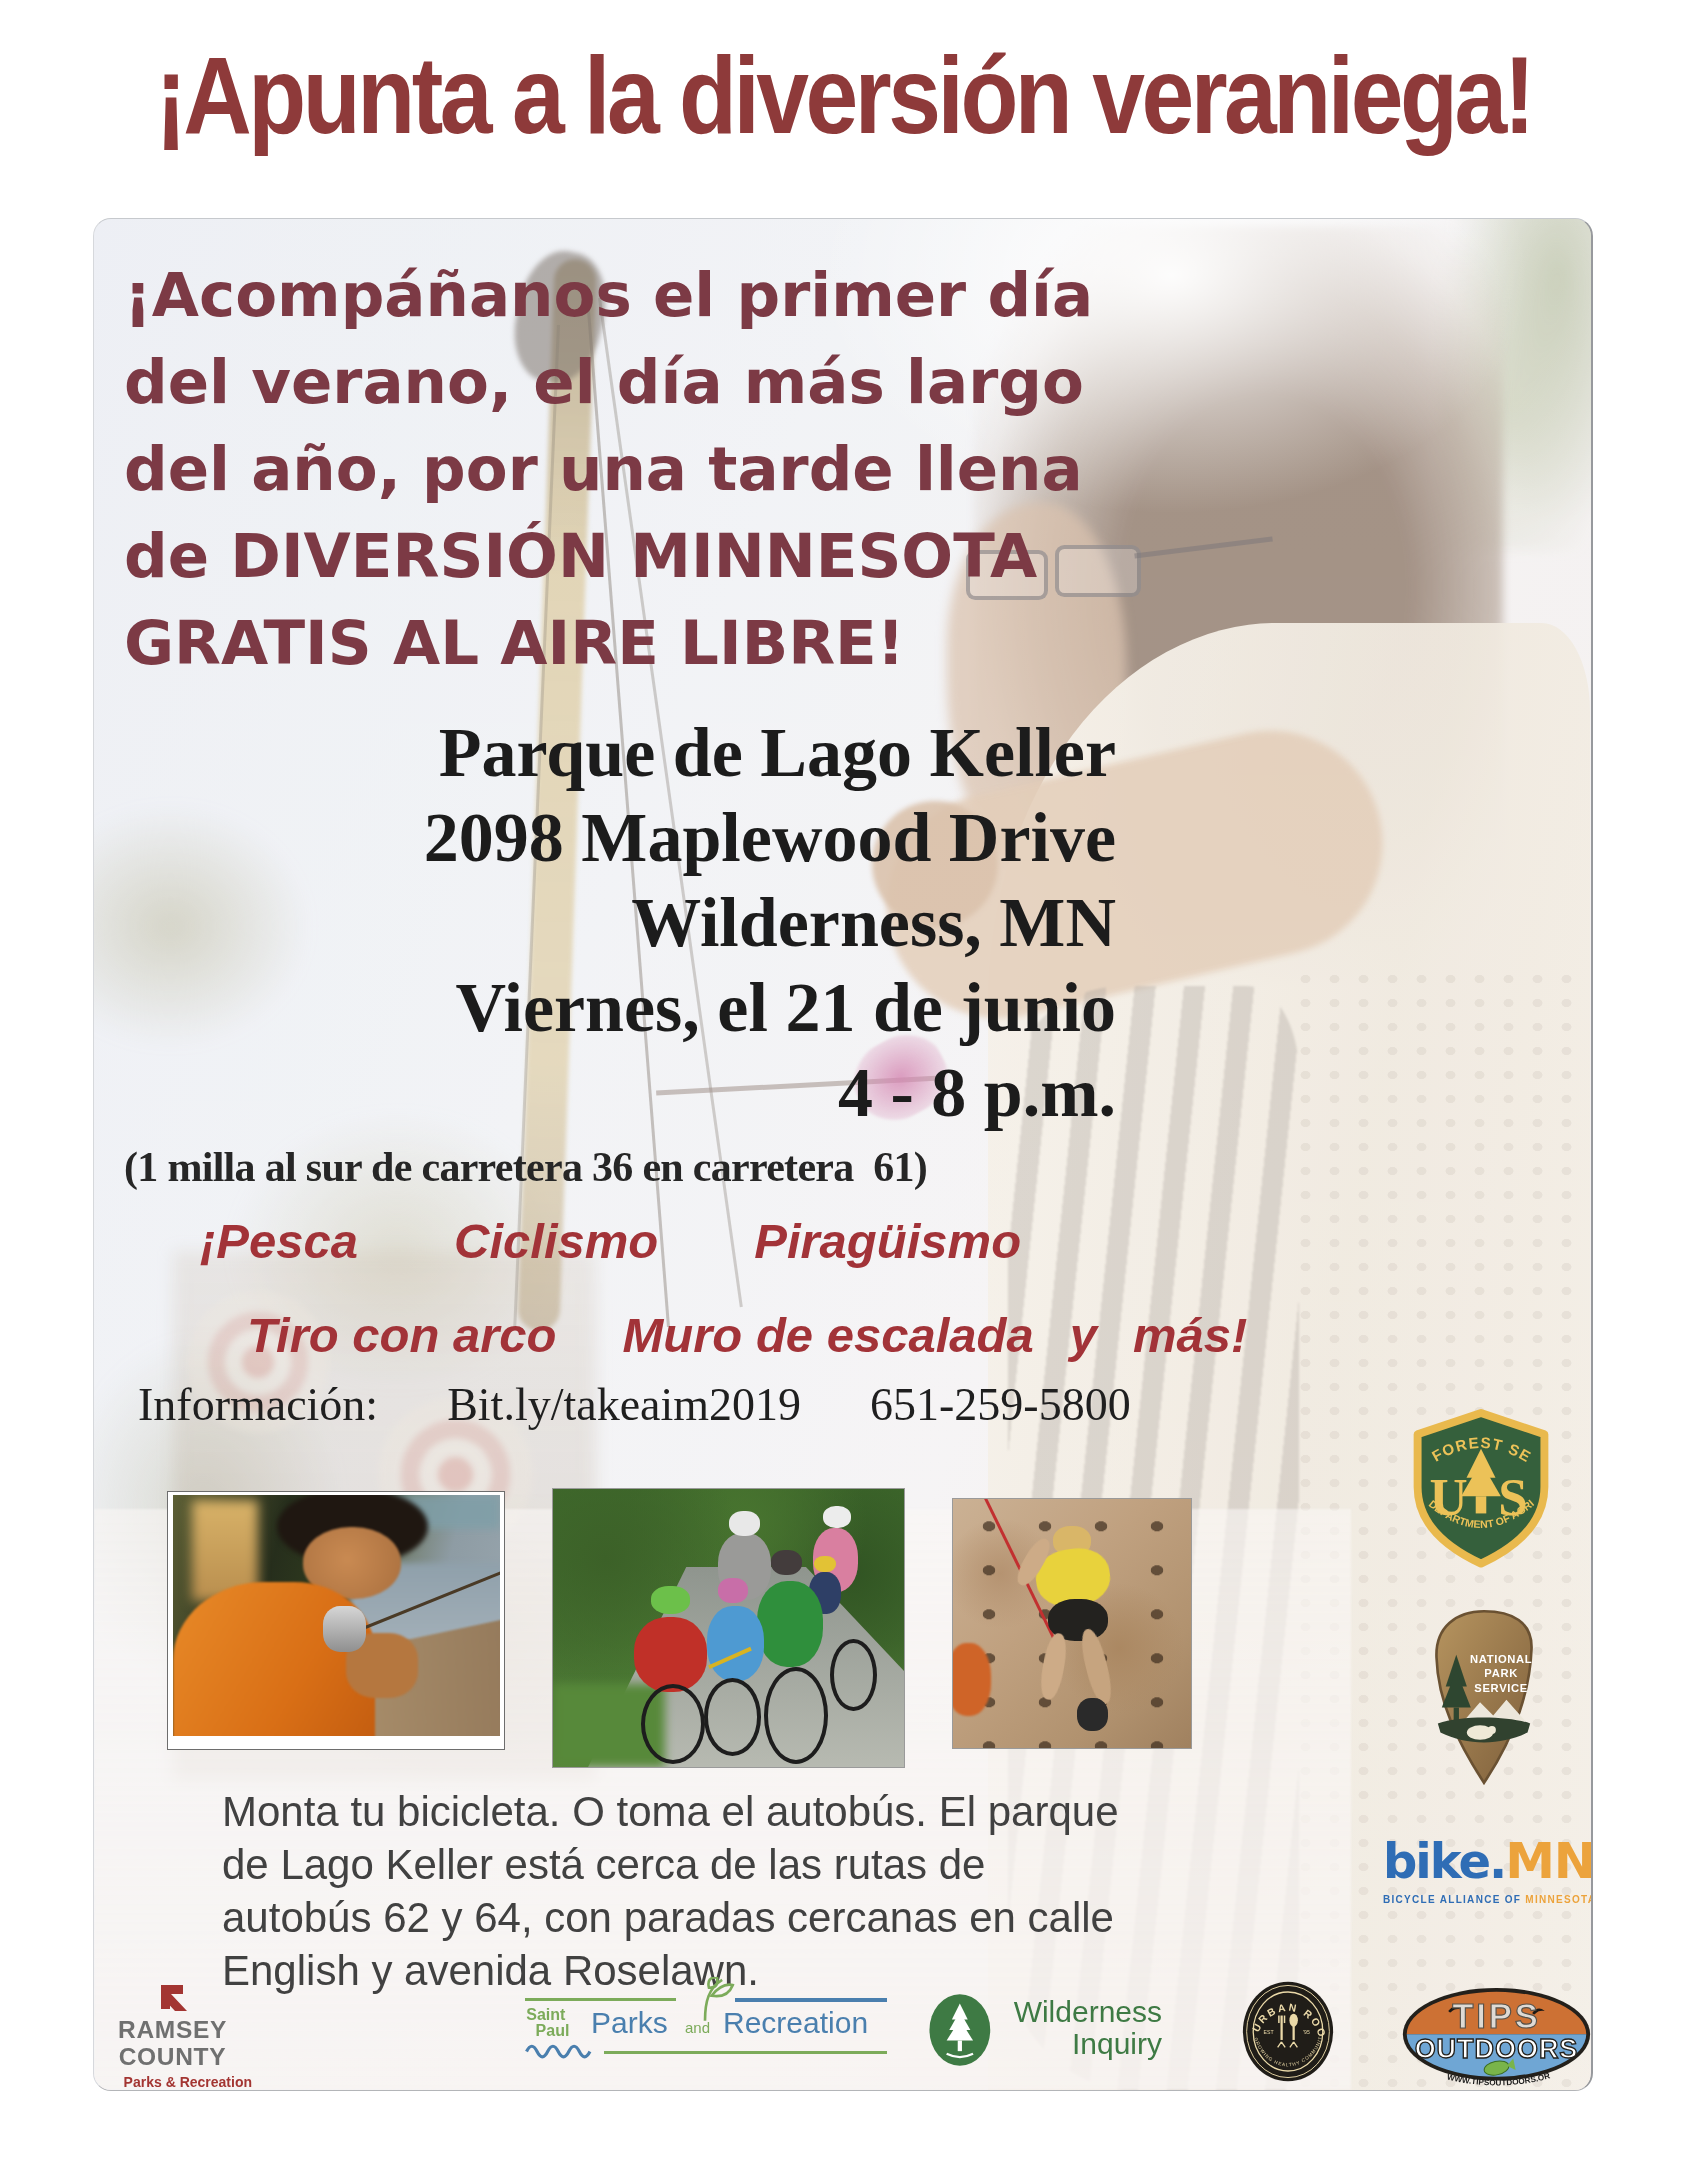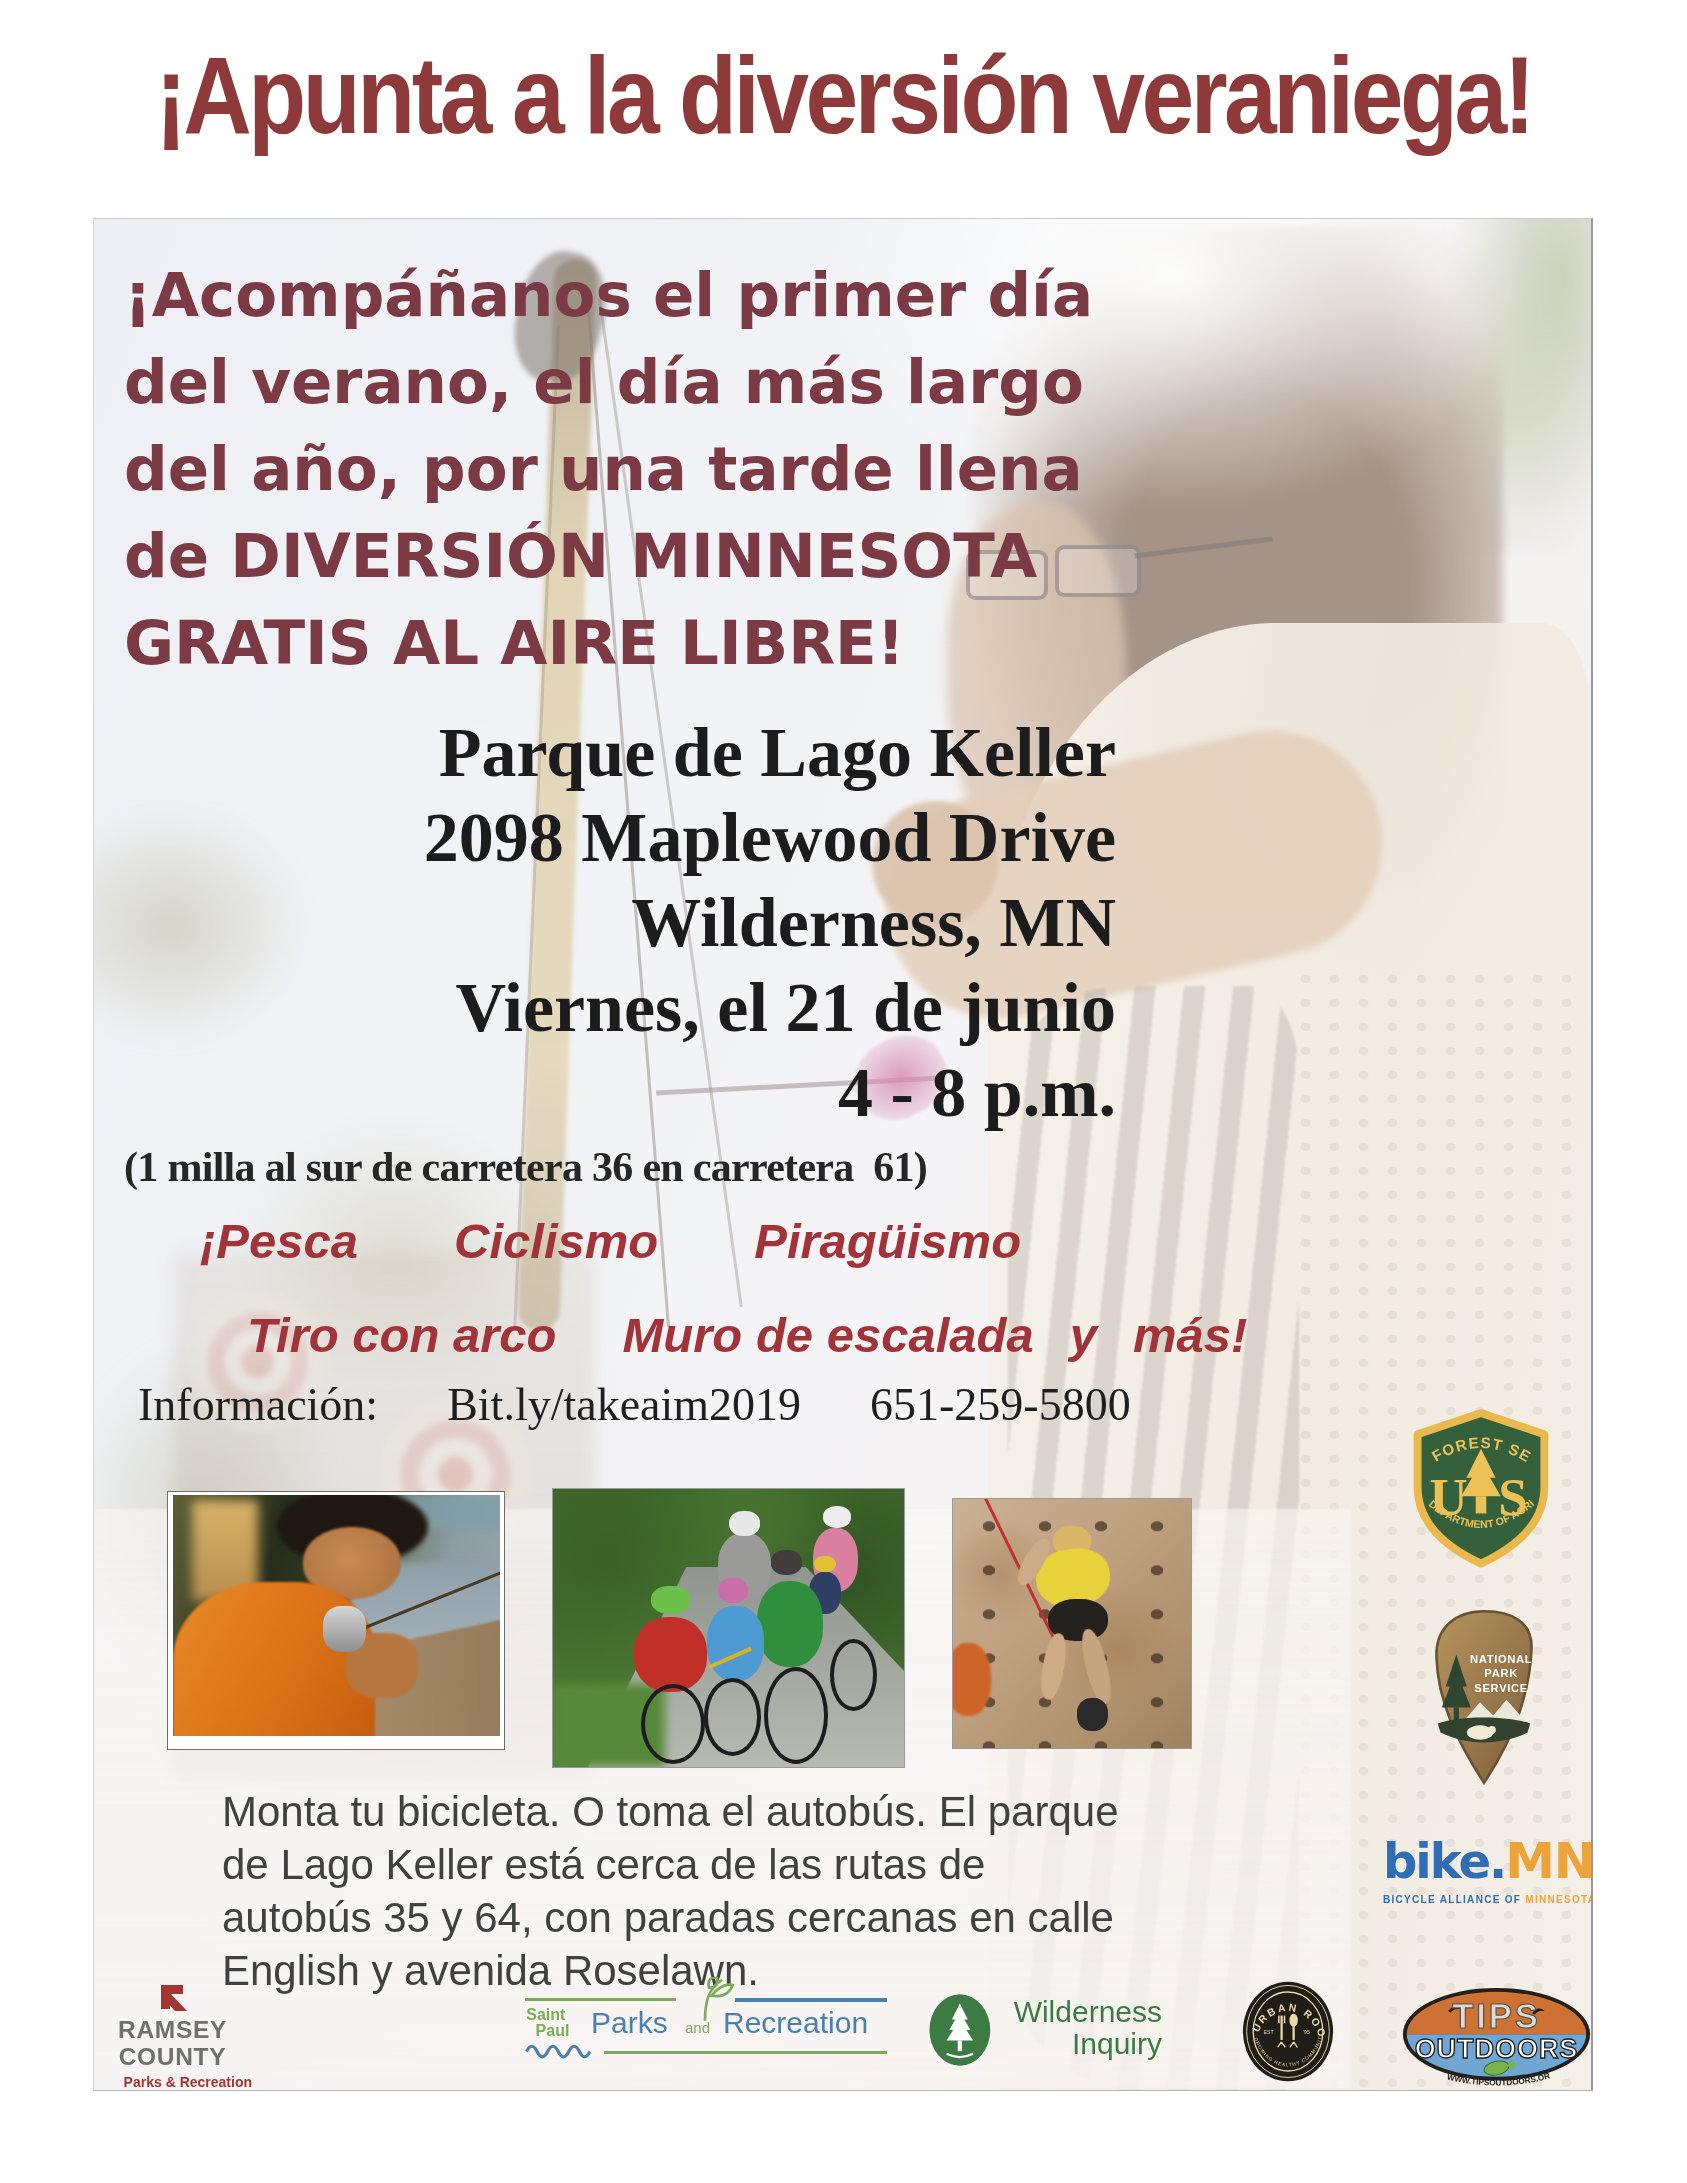--- a/index.html
+++ b/index.html
@@ -8,21 +8,21 @@
 
   
   .title{position:absolute;left:0;top:32px;width:1687px;text-align:center;
          font-family:"Liberation Sans",sans-serif;font-weight:bold;font-size:109px;
          letter-spacing:-4px;color:#8e3a3a;transform:scaleX(.87);white-space:nowrap;}
 
   
   .panel{position:absolute;left:93px;top:218px;width:1497px;height:1871px;overflow:hidden;
          border-top:1.3px solid #c6c9cd;border-left:1.3px solid #d6d8dc;
          border-right:2px solid #97999d;border-bottom:1.3px solid #b3b5b8;
-         background:linear-gradient(112deg,#e7eaf1 0%,#edeff3 35%,#f2f0f1 60%,#efe8e4 100%);}
+         background:linear-gradient(112deg,#e7eaf1 0%,#edeff3 35%,#f2f0f1 60%,#efe8e4 100%);border-radius:18px;}
   .panel .bg{position:absolute;pointer-events:none;}
 
   .trees{left:-53px;top:318px;width:648px;height:1297px;
     background:radial-gradient(ellipse 198px 172px at 20% 30%,rgba(163,158,118,.5),transparent 70%),
                radial-gradient(ellipse 238px 198px at 55% 55%,rgba(183,175,137,.45),transparent 70%),
                radial-gradient(ellipse 198px 251px at 25% 75%,rgba(150,148,112,.4),transparent 70%),
                radial-gradient(ellipse 278px 212px at 65% 85%,rgba(190,180,150,.4),transparent 70%);
     filter:blur(9.3px);}
   .tree-tr{right:-20px;top:-13.2px;width:172px;height:344px;
     background:radial-gradient(ellipse at 70% 20%,rgba(134,150,98,.5),transparent 65%),
@@ -341,21 +341,21 @@
       <div class="bmtag">
         <span>BICYCLE ALLIANCE OF</span>
         <span class="o">MINNESOTA</span>
       </div>
     </div>
   </div>
 
   <div class="transit" style="left:222px;top:1785px;z-index:15;">
     <div>Monta tu bicicleta. O toma el autobús. El parque</div>
     <div>de Lago Keller está cerca de las rutas de</div>
-    <div>autobús 35 y 64, con paradas cercanas en calle</div>
+    <div>autobús 62 y 64, con paradas cercanas en calle</div>
     <div>English y avenida Roselawn.</div>
   </div>
 
   <div class="brand ramsey">
     <svg width="36" height="30" viewBox="0 0 34 30">
       <path d="M5 0 H27 V9 H15 L31 26 H19 L5 11 Z" fill="#a33532"></path>
       <rect x="5" y="0" width="9" height="24" fill="#a33532"></rect>
     </svg>
     <div class="nm">RAMSEY</div>
     <div class="nm">COUNTY</div>

